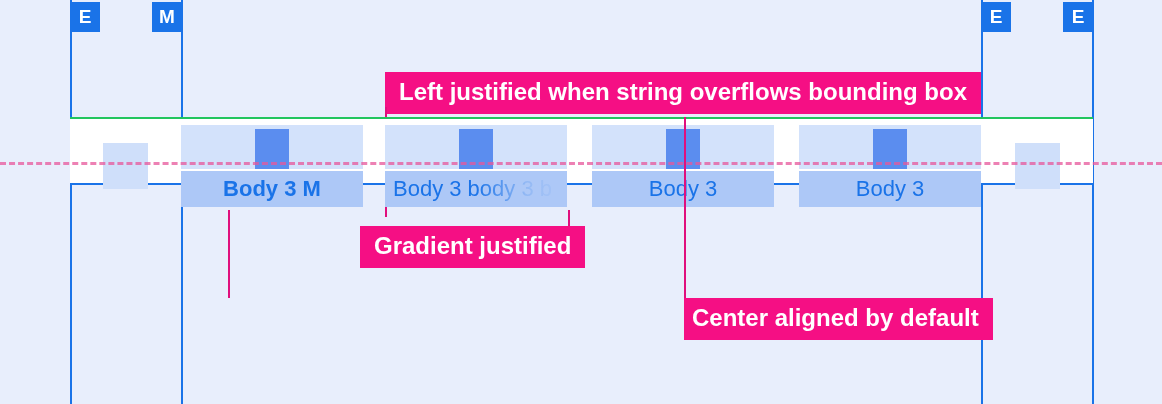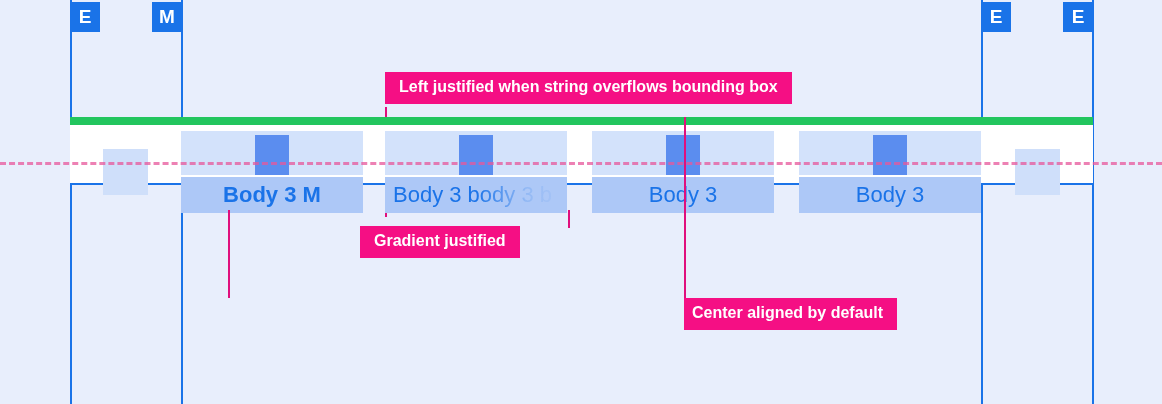--- a/index.html
+++ b/index.html
@@ -44,21 +44,21 @@
   }
 
   
   #tabbar {
     position: absolute;
     left: 70px;
     top: 117px;
     width: 1023px;
     height: 68px;
     background: #ffffff;
-    border-top: 8px solid #22c55e;
+    border-top: 2px solid #22c55e;
     border-bottom: 2px solid #1a73e8;
     box-sizing: border-box;
   }
 
   
   .endcap {
     position: absolute;
     top: 24px;
     width: 45px;
     height: 46px;
@@ -140,21 +140,21 @@
     height: 0;
     border-top: 3px dashed #e8589c;
     opacity: 0.75;
   }
 
   
   .note {
     position: absolute;
     background: #f50f84;
     color: #ffffff;
-    font-size: 16px;
+    font-size: 24px;
     font-weight: 700;
     white-space: nowrap;
     padding: 6px 14px 8px 14px;
     box-sizing: border-box;
   }
   .leader {
     position: absolute;
     background: #e00f7d;
     width: 2px;
   }

